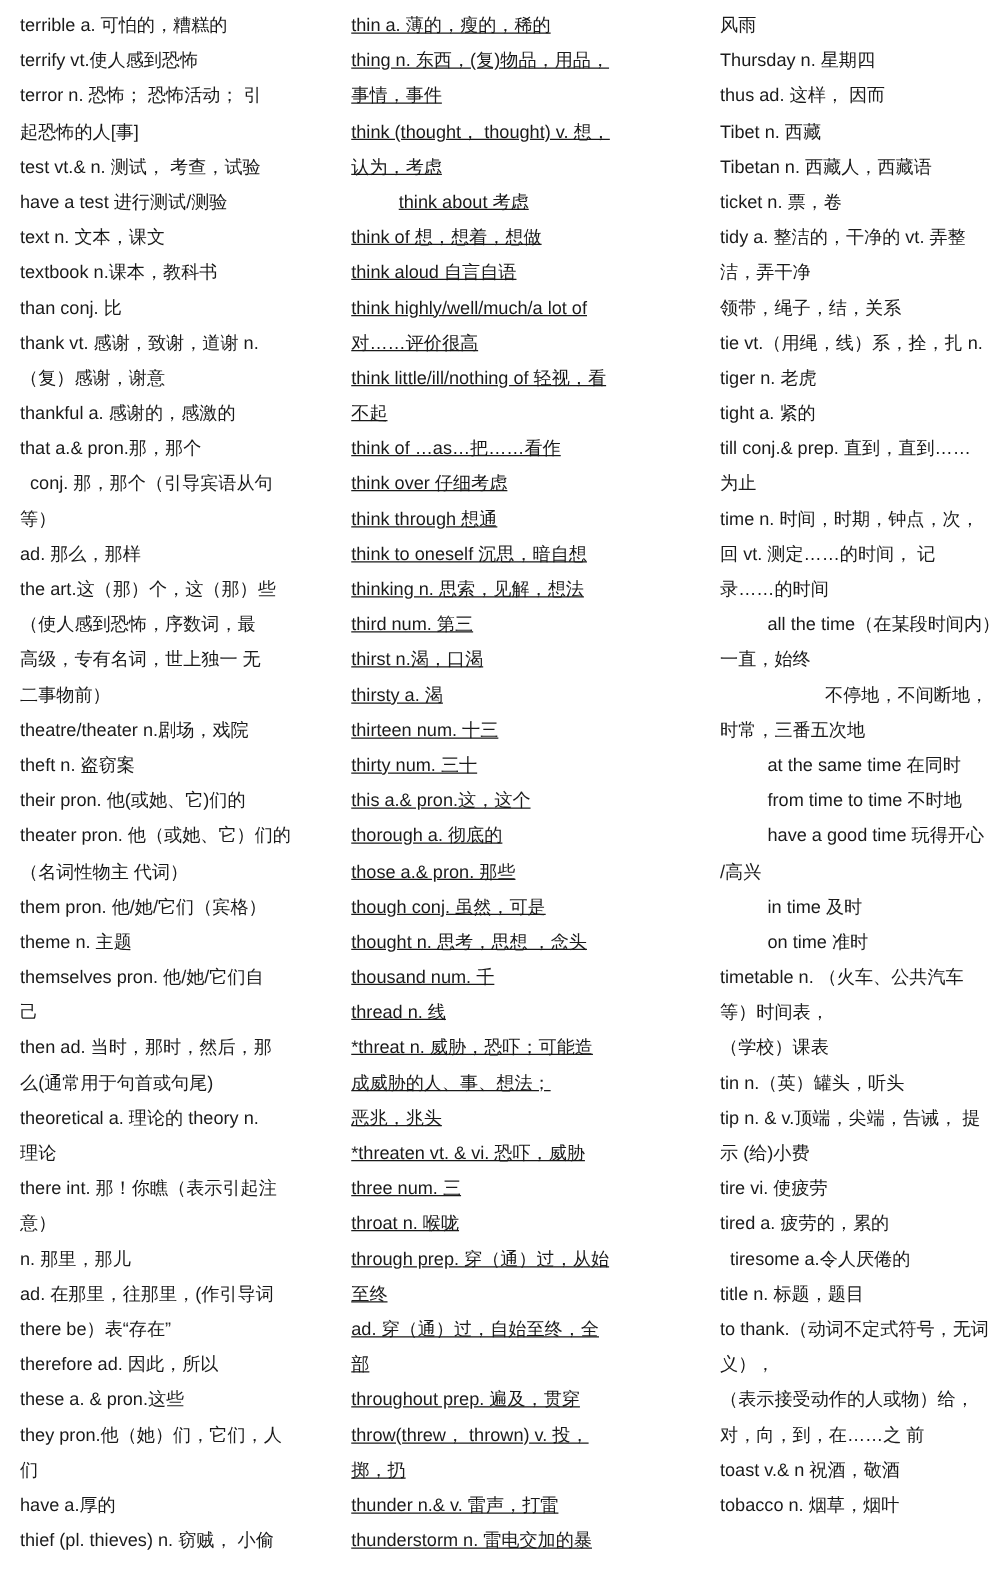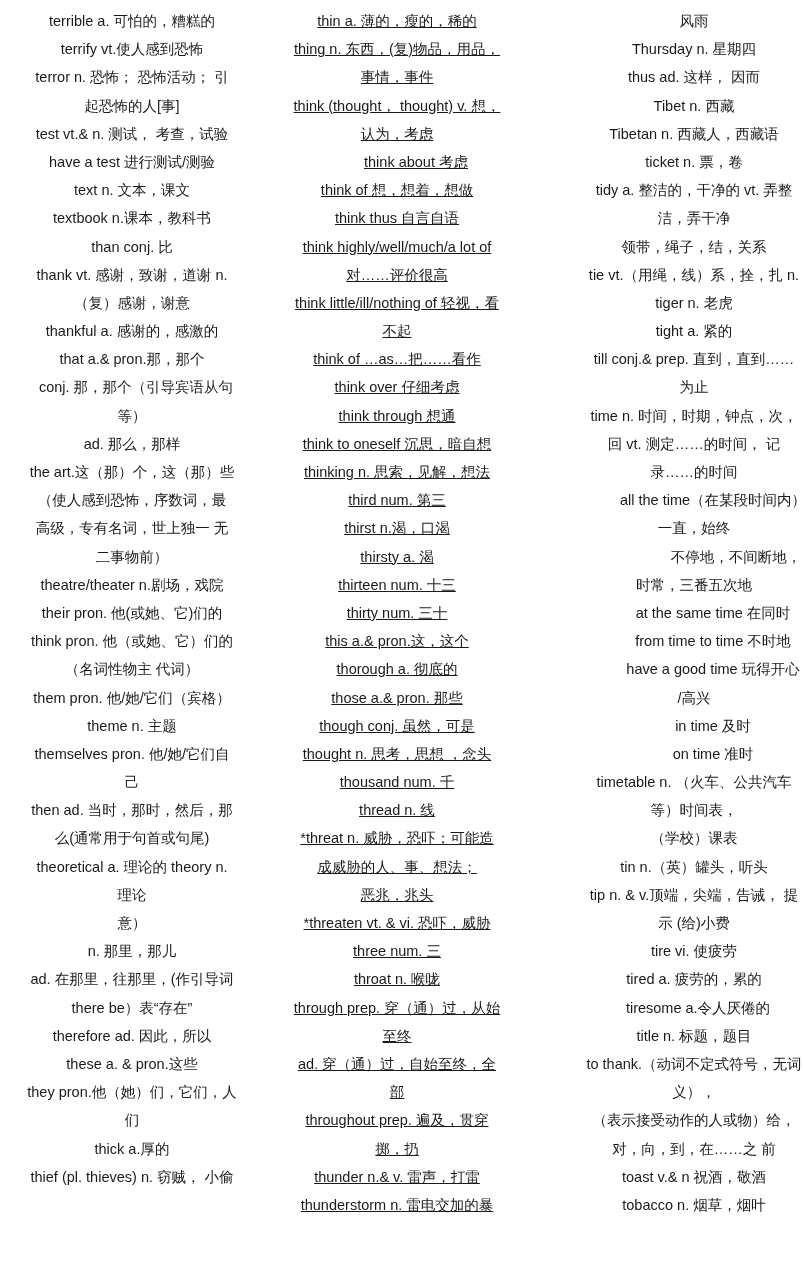--- a/index.html
+++ b/index.html
@@ -1,18 +1,18 @@
 <!DOCTYPE html>
 <html><head>
 <meta charset="utf-8">
 <style>
   html, body { margin:0; padding:0; background:#ffffff; }
   body { width:803px; height:1264px; overflow:hidden; position:relative;
          font-family:"Liberation Sans","DejaVu Sans",sans-serif; color:#1a1a1a; }
-  .page { position:absolute; left:0; top:0; width:684px; height:1264px;text-align:center; }
+  .page { position:absolute; left:0; top:0; width:684px; height:1264px; }
   .col { position:absolute; top:7px; }
   .col1 { left:16px; width:232px; }
   .col2 { left:281px; width:232px;text-decoration:underline; }
   .col3 { left:576px; width:236px; }
   .line { height:28.2px; line-height:28.2px; font-size:14.5px; white-space:nowrap;
           letter-spacing:0px; }
   .i1 { padding-left:8px; }
   .i2 { padding-left:38px; }
   .i3 { padding-left:84px; }
 </style>
@@ -35,51 +35,53 @@
       <div class="line">thankful a.  感谢的，感激的</div>
       <div class="line">that a.&amp; pron.那，那个</div>
       <div class="line i1">conj.  那，那个（引导宾语从句</div>
       <div class="line">等）</div>
       <div class="line">ad.  那么，那样</div>
       <div class="line">the art.这（那）个，这（那）些</div>
       <div class="line">（使人感到恐怖，序数词，最</div>
       <div class="line">高级，专有名词，世上独一 无</div>
       <div class="line">二事物前）</div>
       <div class="line">theatre/theater n.剧场，戏院</div>
+      <div class="line">theft n.  盗窃案</div>
       <div class="line">their pron.  他(或她、它)们的</div>
-      <div class="line">think pron.  他（或她、它）们的</div>
+      <div class="line">theater pron.  他（或她、它）们的</div>
       <div class="line">（名词性物主 代词）</div>
       <div class="line">them pron.  他/她/它们（宾格）</div>
       <div class="line">theme n.  主题</div>
       <div class="line">themselves pron.  他/她/它们自</div>
       <div class="line">己</div>
       <div class="line">then ad.  当时，那时，然后，那</div>
       <div class="line">么(通常用于句首或句尾)</div>
       <div class="line">theoretical a.  理论的 theory n.</div>
       <div class="line">理论</div>
+      <div class="line">there int.  那！你瞧（表示引起注</div>
       <div class="line">意）</div>
       <div class="line">n.  那里，那儿</div>
       <div class="line">ad.  在那里，往那里，(作引导词</div>
       <div class="line">there be）表“存在”</div>
       <div class="line">therefore ad.  因此，所以</div>
       <div class="line">these a. &amp; pron.这些</div>
       <div class="line">they pron.他（她）们，它们，人</div>
       <div class="line">们</div>
-      <div class="line">thick a.厚的</div>
+      <div class="line">have a.厚的</div>
       <div class="line">thief (pl. thieves) n.  窃贼，  小偷</div>
     </div>
   <div class="col col2" id="col1">
       <div class="line">thin a.  薄的，瘦的，稀的</div>
       <div class="line">thing n.  东西，(复)物品，用品，</div>
       <div class="line">事情，事件</div>
       <div class="line">think (thought，  thought) v.  想，</div>
       <div class="line">认为，考虑</div>
       <div class="line i2">think about 考虑</div>
       <div class="line">think of 想，想着，想做</div>
-      <div class="line">think thus  自言自语</div>
+      <div class="line">think aloud  自言自语</div>
       <div class="line">think  highly/well/much/a  lot  of</div>
       <div class="line">对……评价很高</div>
       <div class="line">think little/ill/nothing of 轻视，看</div>
       <div class="line">不起</div>
       <div class="line">think of  …as…把……看作</div>
       <div class="line">think over 仔细考虑</div>
       <div class="line">think through 想通</div>
       <div class="line">think to oneself 沉思，暗自想</div>
       <div class="line">thinking n.  思索，见解，想法</div>
       <div class="line">third num.  第三</div>
@@ -98,20 +100,21 @@
       <div class="line">成威胁的人、事、想法；</div>
       <div class="line">恶兆，兆头</div>
       <div class="line">*threaten vt. &amp; vi.  恐吓，威胁</div>
       <div class="line">three num.  三</div>
       <div class="line">throat n.  喉咙</div>
       <div class="line">through prep.  穿（通）过，从始</div>
       <div class="line">至终</div>
       <div class="line">ad.  穿（通）过，自始至终，全</div>
       <div class="line">部</div>
       <div class="line">throughout prep.  遍及，贯穿</div>
+      <div class="line">throw(threw，  thrown)     v.  投，</div>
       <div class="line">掷，扔</div>
       <div class="line">thunder n.&amp; v.  雷声，打雷</div>
       <div class="line">thunderstorm n.  雷电交加的暴</div>
     </div>
   <div class="col col3" id="col2">
       <div class="line">风雨</div>
       <div class="line">Thursday n.  星期四</div>
       <div class="line">thus ad.  这样，  因而</div>
       <div class="line">Tibet n.  西藏</div>
       <div class="line">Tibetan n.  西藏人，西藏语</div>

